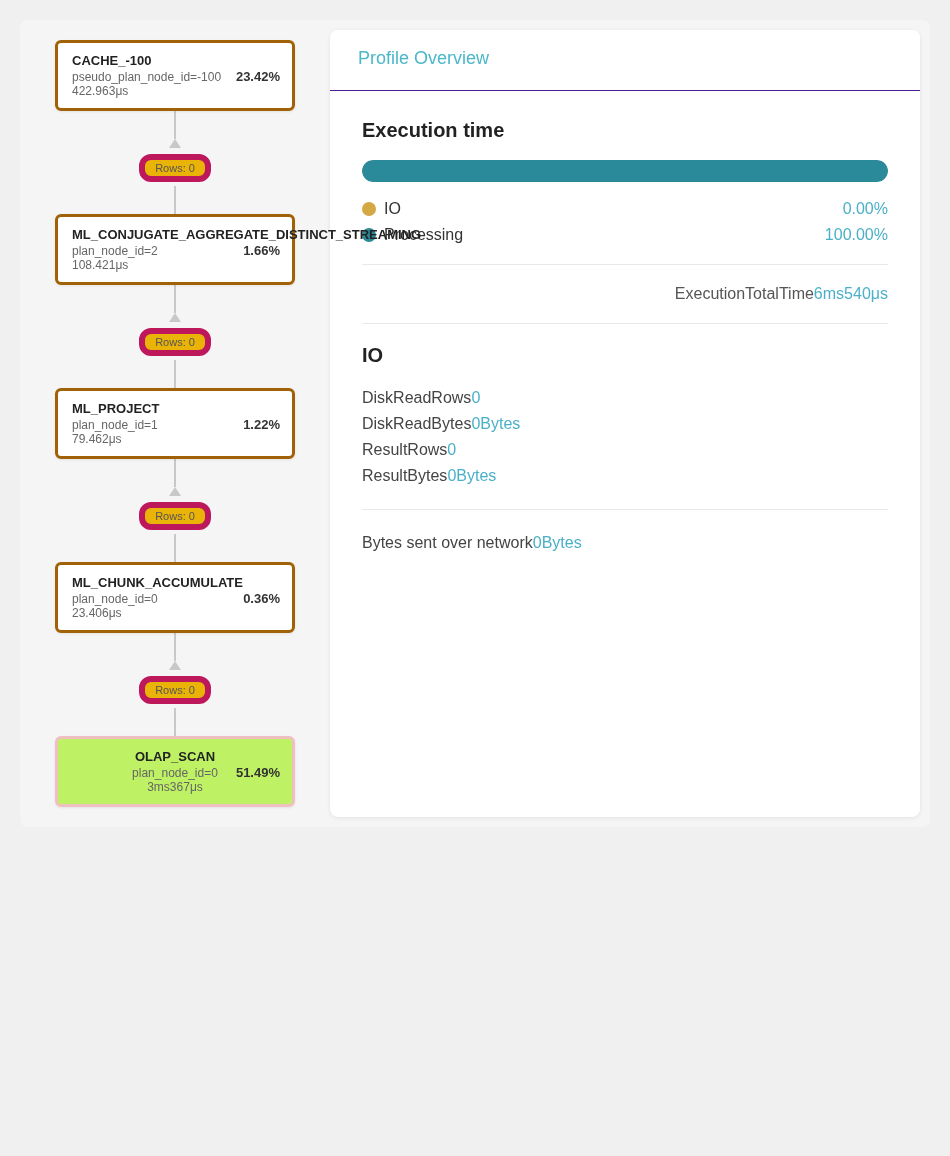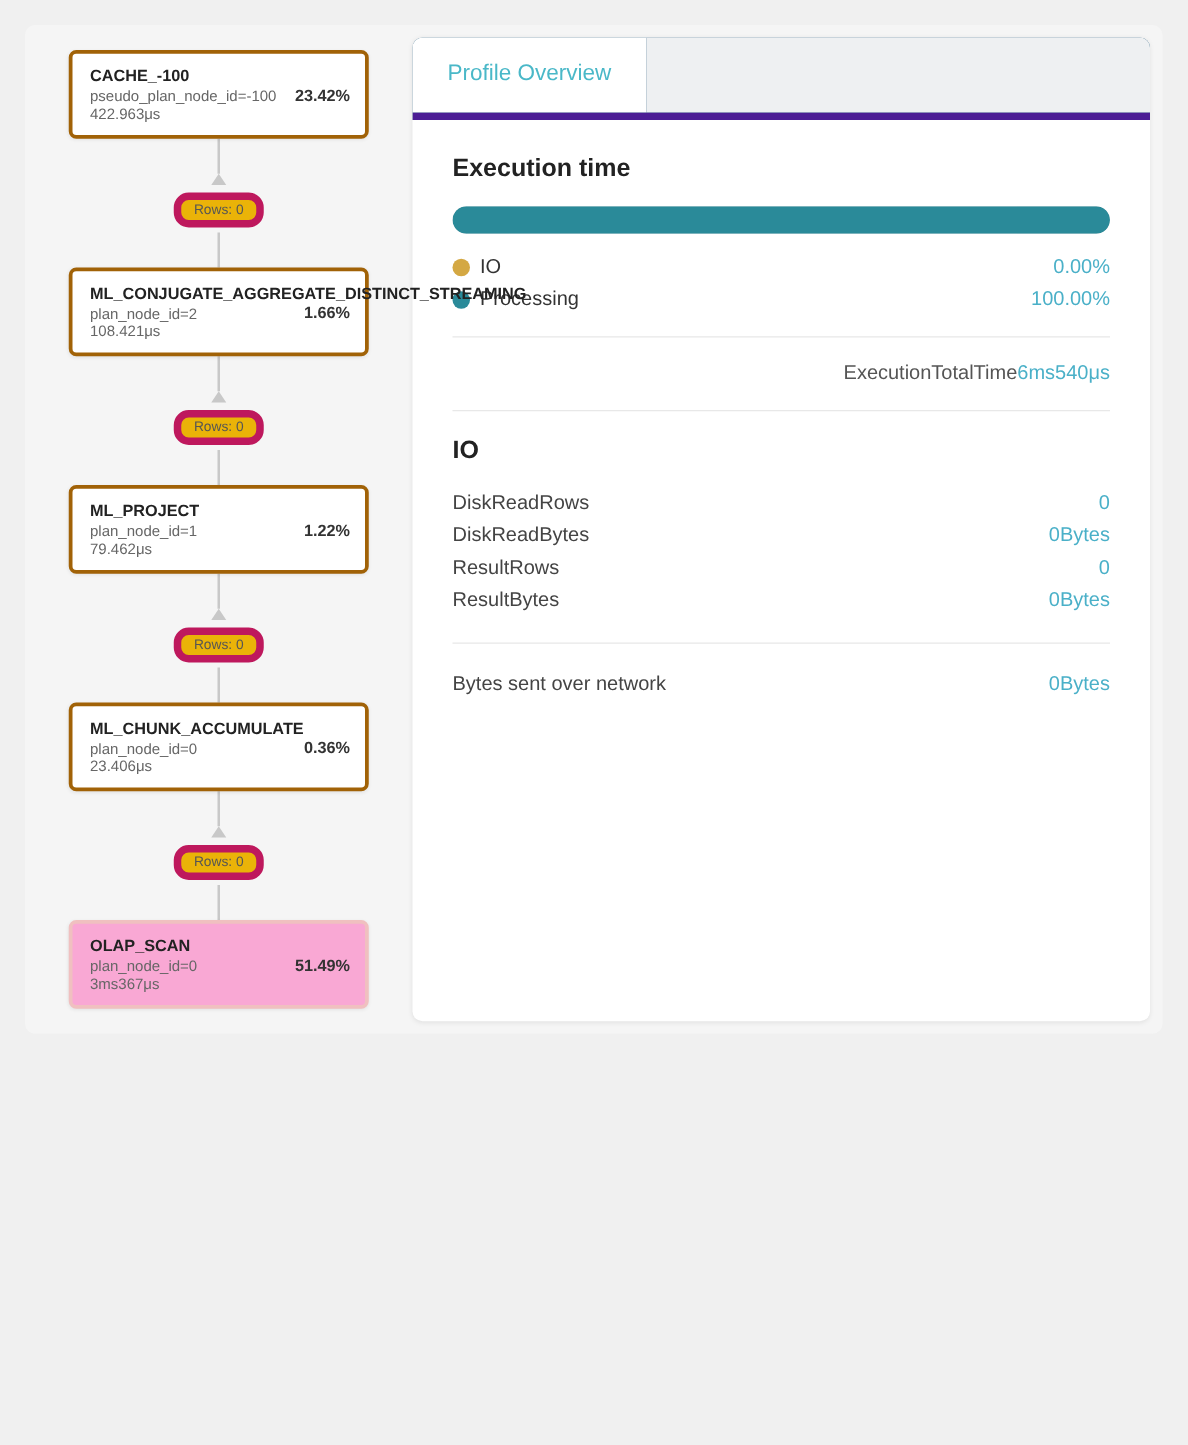--- a/index.html
+++ b/index.html
@@ -37,22 +37,23 @@
     .tree-node {
       background: #fff;
       border: 3px solid #a16207;
       border-radius: 6px;
       padding: 10px 14px;
       width: 240px;
       position: relative;
       box-shadow: 0 1px 3px rgba(0,0,0,0.07);
     }
     .tree-node.highlighted {
-      background: #f9a8d4;
+      background: #bef264;
       border-color: #f0c0c0;
+      text-align: center;
     }
     .tree-node .node-title {
       font-size: 13px;
       font-weight: 600;
       color: #222;
       margin-bottom: 2px;
     }
     .tree-node .node-meta {
       font-size: 12px;
       color: #666;
@@ -102,22 +103,23 @@
       background: #fff;
       border-radius: 8px;
       margin: 10px 10px 10px 0;
       padding: 0;
       box-shadow: 0 1px 4px rgba(0,0,0,0.08);
       overflow: hidden;
     }
 
     .tabs-row {
       display: flex;
-      border-bottom: 6px solid #4c1d95;
+      border-bottom: 1px solid #4c1d95;
       background: #0c4a6e;
+      flex-direction: column;
     }
     .tab {
       padding: 18px 28px;
       font-size: 18px;
       cursor: pointer;
       color: #888;
       border-bottom: 3px solid transparent;
     }
     .tab.active {
       color: #4ab8c8;
@@ -181,21 +183,20 @@
     }
 
     .divider {
       border: none;
       border-top: 1px solid #e8e8e8;
       margin: 20px 0;
     }
 
     .stat-row {
       display: flex;
-      justify-content: space-between;
       align-items: center;
       padding: 4px 0;
       font-size: 16px;
     }
     .stat-label {
       color: #444;
     }
     .stat-value {
       color: #4ab0c8;
       font-size: 16px;

